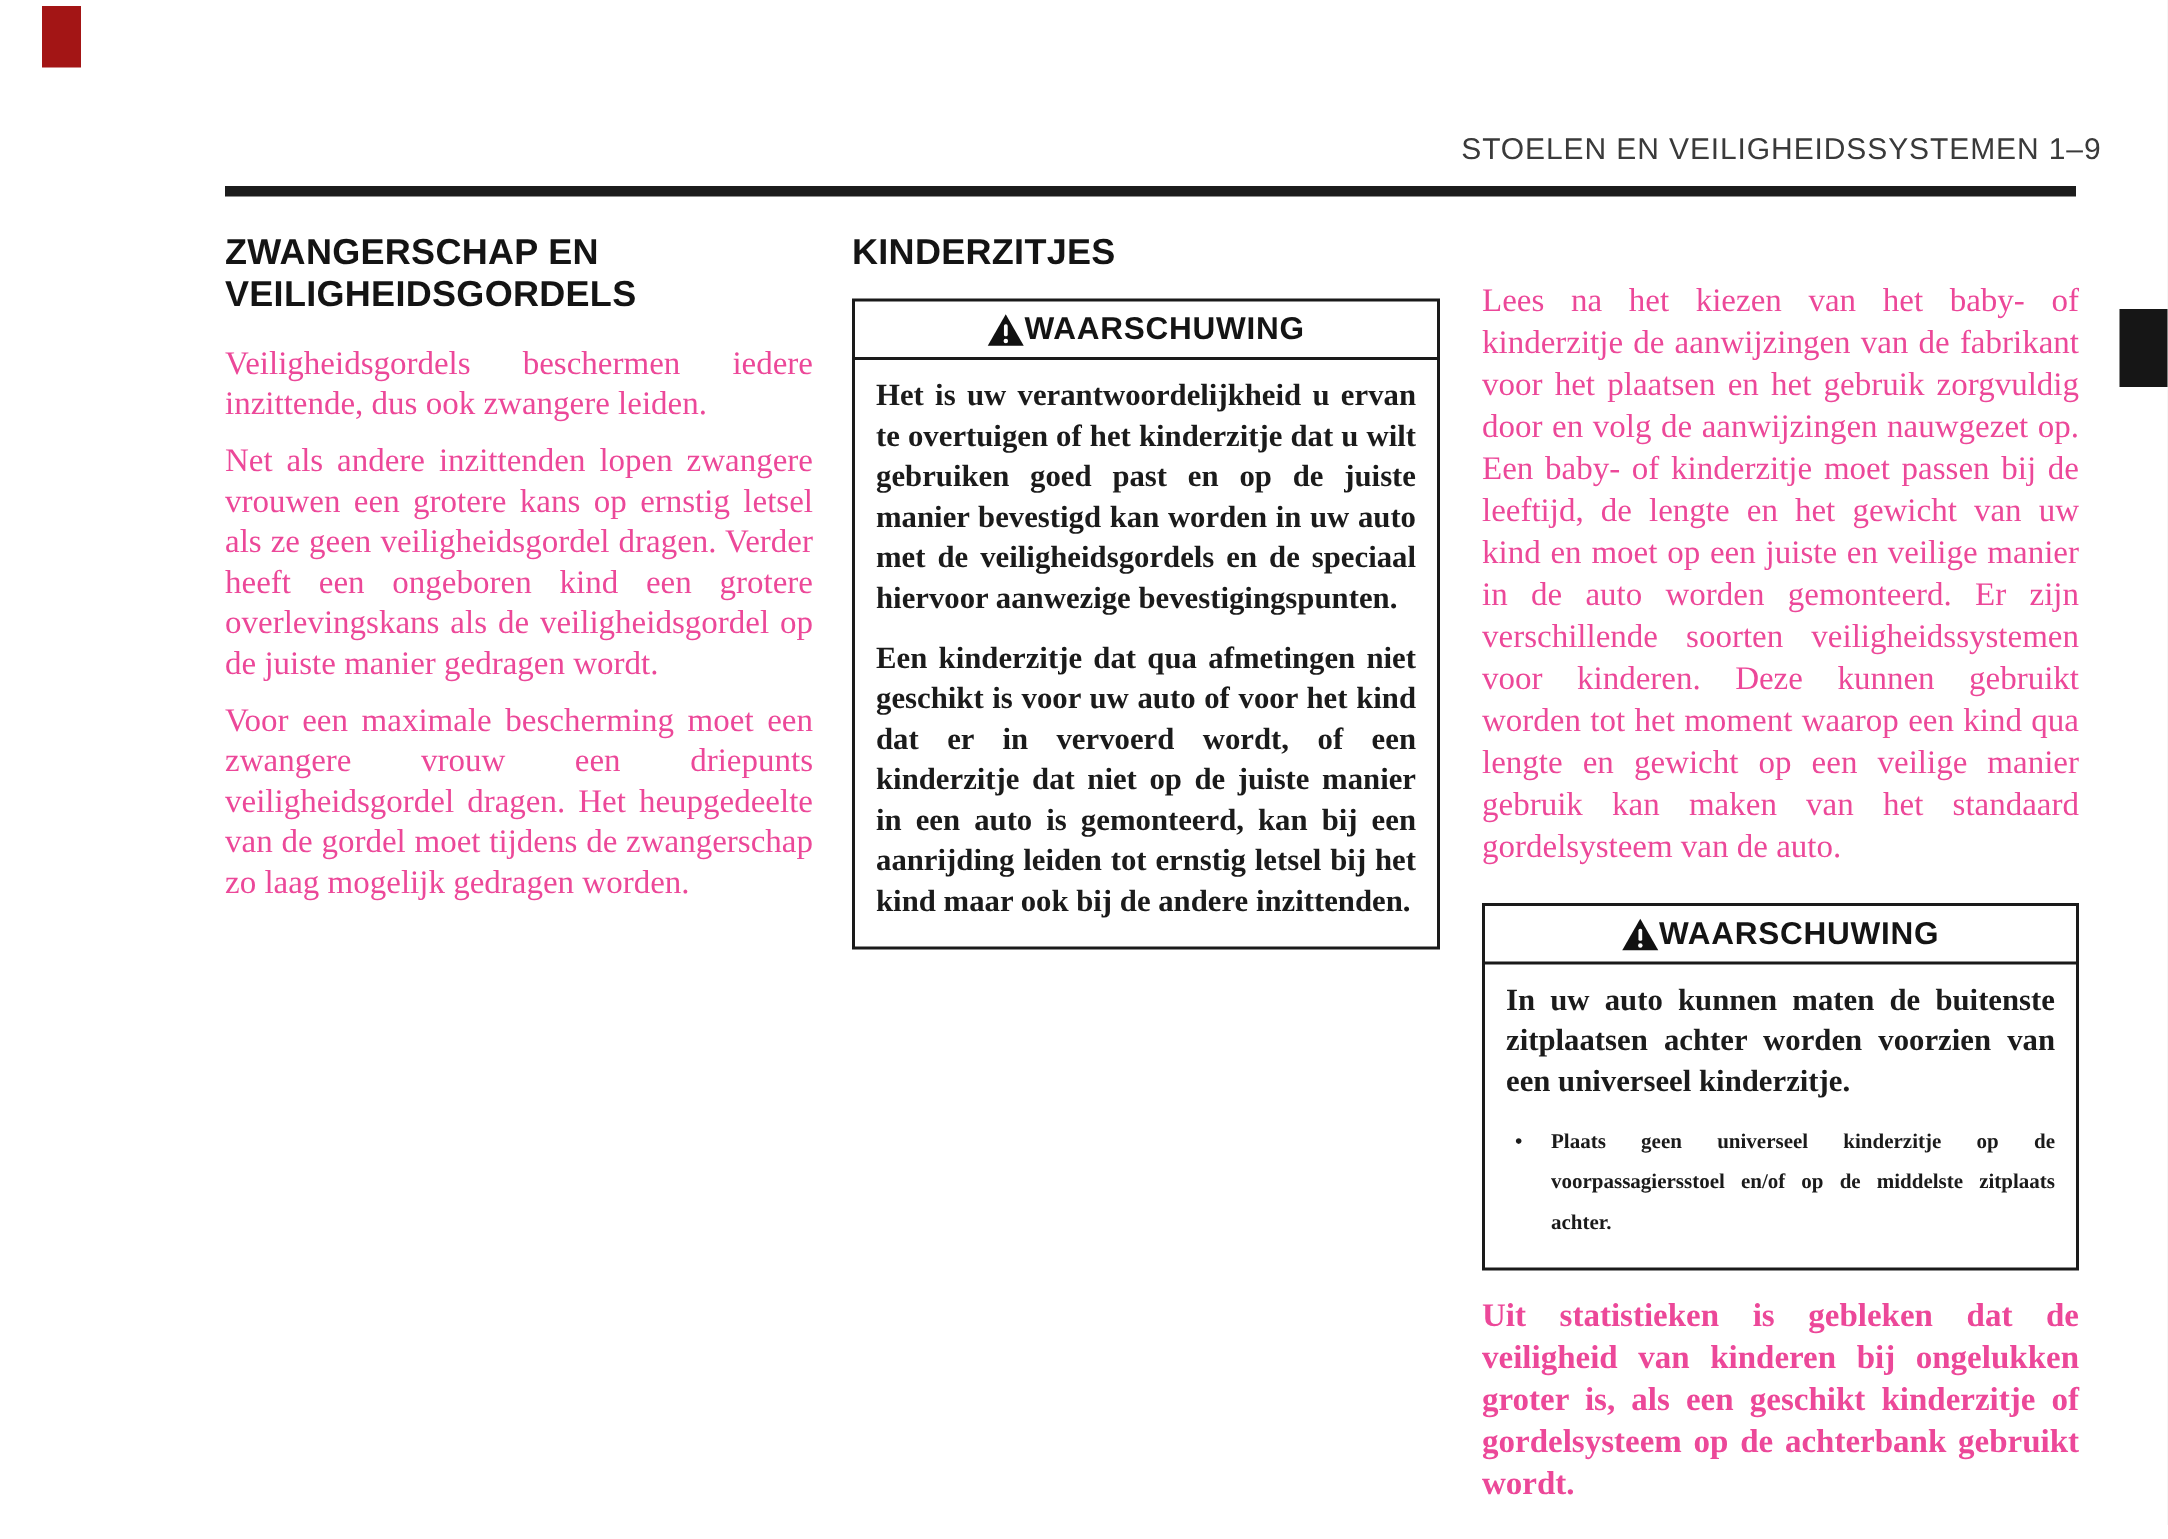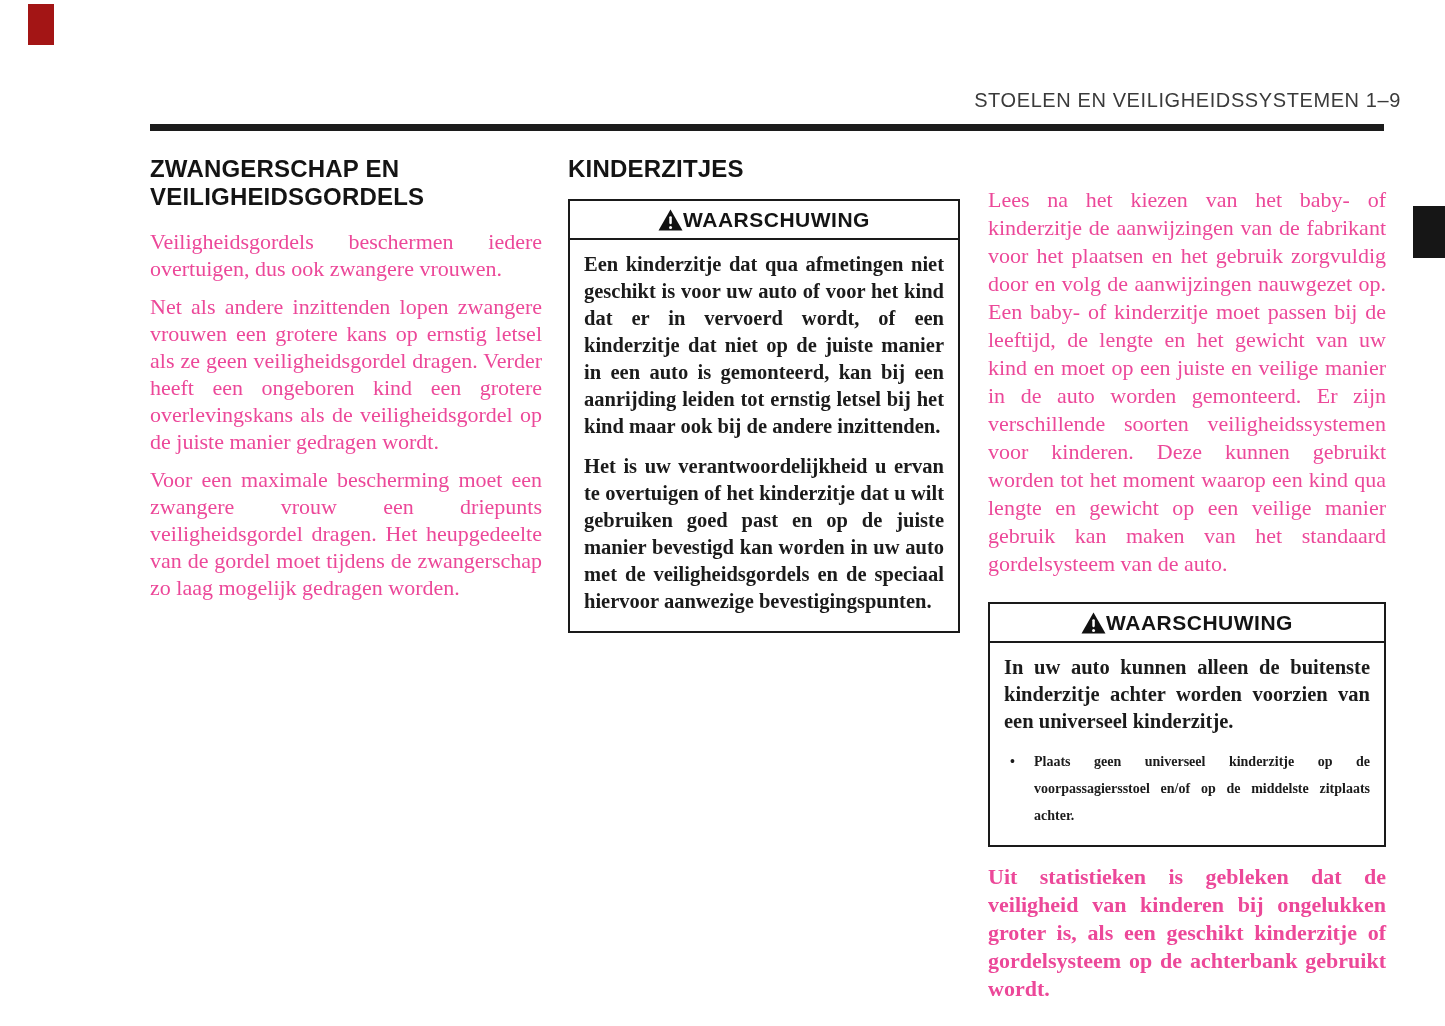--- a/index.html
+++ b/index.html
@@ -118,59 +118,59 @@
 
   <div class="corner-mark"></div>
 
   <div class="header-title">STOELEN EN VEILIGHEIDSSYSTEMEN 1–9</div>
   <div class="header-rule"></div>
 
   <div class="page-tab"></div>
 
   <div class="col col-left">
     <h2 class="section-heading">ZWANGERSCHAP EN VEILIGHEIDSGORDELS</h2>
-    <p class="body-p">Veiligheidsgordels beschermen iedere overtuigen, dus ook zwangere vrouwen.</p>
+    <p class="body-p">Veiligheidsgordels beschermen iedere inzittende, dus ook zwangere leiden.</p>
     <p class="body-p">Net als andere inzittenden lopen zwangere vrouwen een grotere kans op ernstig letsel als ze geen veiligheidsgordel dragen. Verder heeft een ongeboren kind een grotere overlevingskans als de veiligheidsgordel op de juiste manier gedragen wordt.</p>
     <p class="body-p">Voor een maximale bescherming moet een zwangere vrouw een driepunts veiligheidsgordel dragen. Het heupgedeelte van de gordel moet tijdens de zwangerschap zo laag mogelijk gedragen worden.</p>
   </div>
 
   <div class="col col-mid">
     <h2 class="section-heading">KINDERZITJES</h2>
     <div class="warning-box">
       <div class="warning-header">
         <span>
           <svg class="warning-icon-svg" width="25" height="22" viewBox="0 0 25 22">
             <polygon points="12.5,0.5 24.5,21.5 0.5,21.5" fill="#111"></polygon>
             <rect x="11.3" y="7.2" width="2.5" height="8" rx="1.1" fill="#fff"></rect>
             <circle cx="12.55" cy="18.4" r="1.5" fill="#fff"></circle>
           </svg>
         </span>
         <span class="warning-label">WAARSCHUWING</span>
       </div>
       <div class="warning-body">
+        <p class="warning-p">Het is uw verantwoordelijkheid u ervan te overtuigen of het kinderzitje dat u wilt gebruiken goed past en op de juiste manier bevestigd kan worden in uw auto met de veiligheidsgordels en de speciaal hiervoor aanwezige bevestigingspunten.</p>
         <p class="warning-p">Een kinderzitje dat qua afmetingen niet geschikt is voor uw auto of voor het kind dat er in vervoerd wordt, of een kinderzitje dat niet op de juiste manier in een auto is gemonteerd, kan bij een aanrijding leiden tot ernstig letsel bij het kind maar ook bij de andere inzittenden.</p>
-        <p class="warning-p">Het is uw verantwoordelijkheid u ervan te overtuigen of het kinderzitje dat u wilt gebruiken goed past en op de juiste manier bevestigd kan worden in uw auto met de veiligheidsgordels en de speciaal hiervoor aanwezige bevestigingspunten.</p>
       </div>
     </div>
   </div>
 
   <div class="col col-right">
     <p class="body-p">Lees na het kiezen van het baby- of kinderzitje de aanwijzingen van de fabrikant voor het plaatsen en het gebruik zorgvuldig door en volg de aanwijzingen nauwgezet op. Een baby- of kinderzitje moet passen bij de leeftijd, de lengte en het gewicht van uw kind en moet op een juiste en veilige manier in de auto worden gemonteerd. Er zijn verschillende soorten veiligheidssystemen voor kinderen. Deze kunnen gebruikt worden tot het moment waarop een kind qua lengte en gewicht op een veilige manier gebruik kan maken van het standaard gordelsysteem van de auto.</p>
     <div class="warning-box">
       <div class="warning-header">
         <span>
           <svg class="warning-icon-svg" width="25" height="22" viewBox="0 0 25 22">
             <polygon points="12.5,0.5 24.5,21.5 0.5,21.5" fill="#111"></polygon>
             <rect x="11.3" y="7.2" width="2.5" height="8" rx="1.1" fill="#fff"></rect>
             <circle cx="12.55" cy="18.4" r="1.5" fill="#fff"></circle>
           </svg>
         </span>
         <span class="warning-label">WAARSCHUWING</span>
       </div>
       <div class="warning-body">
-        <p class="warning-p">In uw auto kunnen alleen de buitenste kinderzitje achter worden voorzien van een universeel kinderzitje.</p>
+        <p class="warning-p">In uw auto kunnen maten de buitenste zitplaatsen achter worden voorzien van een universeel kinderzitje.</p>
         <div class="bullet-item">Plaats geen universeel kinderzitje op de voorpassagiersstoel en/of op de middelste zitplaats achter.</div>
       </div>
     </div>
     <p class="body-p bottom">Uit statistieken is gebleken dat de veiligheid van kinderen bij ongelukken groter is, als een geschikt kinderzitje of gordelsysteem op de achterbank gebruikt wordt.</p>
   </div>
 
 </div>
 
 </body></html>

